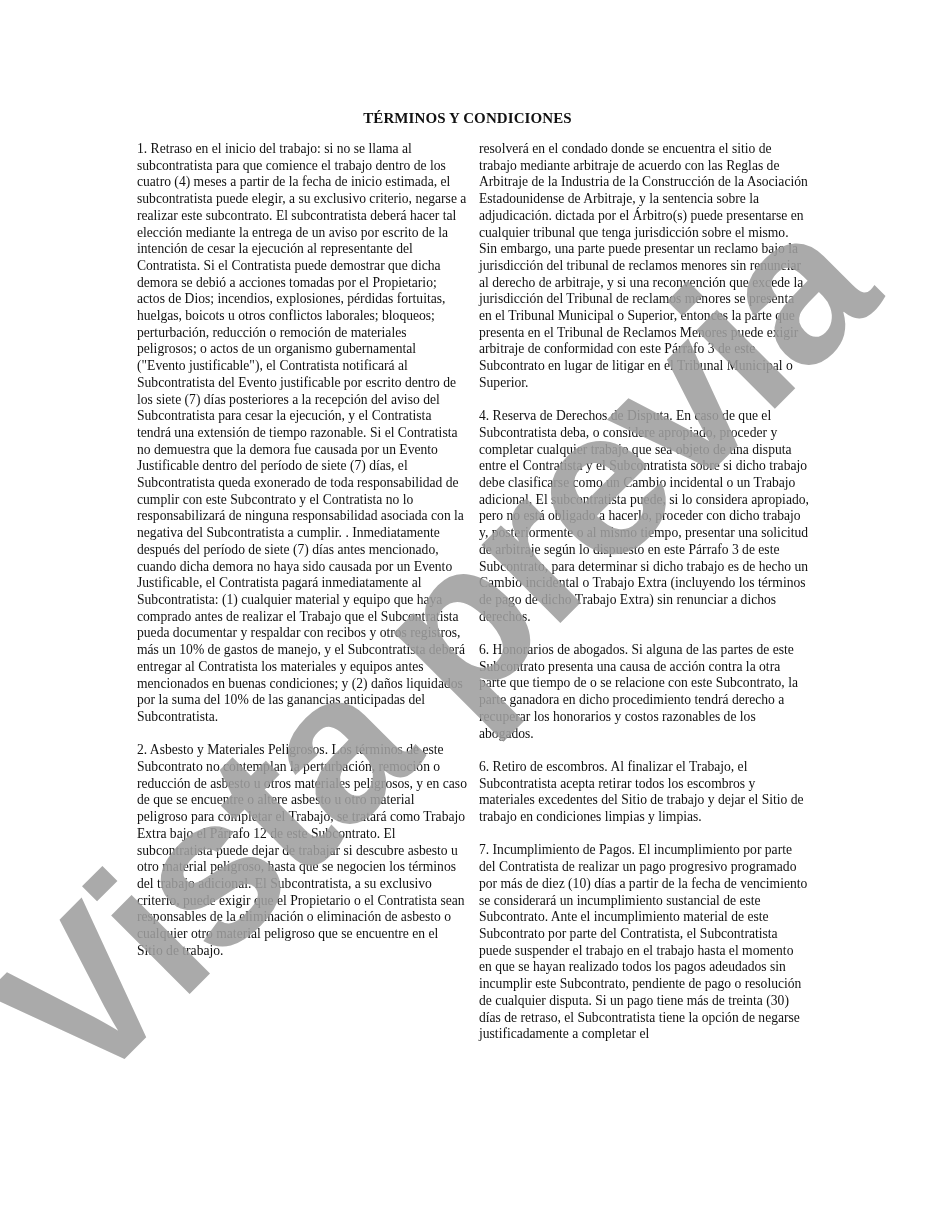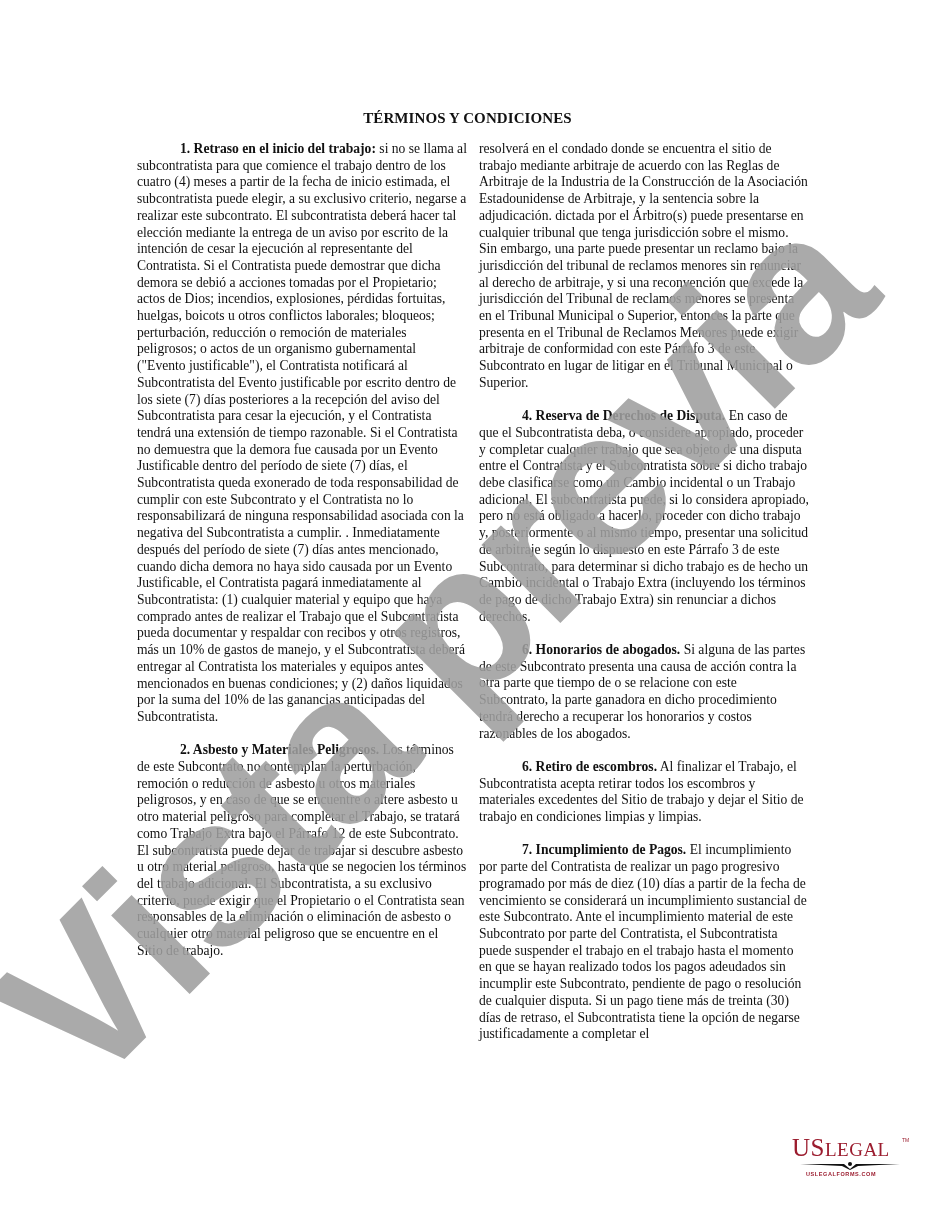--- a/index.html
+++ b/index.html
@@ -6,21 +6,21 @@
   body { width: 935px; height: 1210px; position: relative; overflow: hidden;
          font-family: "Liberation Serif", "DejaVu Serif", serif; color: #111; }
   .page { position: absolute; left: 0; top: 0; width: 833px; height: 1210px; border-radius: 31px; }
   .title { position: absolute; top: 110px; left: 0; width: 935px; text-align: center;
            font-weight: bold; font-size: 15px; letter-spacing: 0.1px; }
   .col { position: absolute; top: 141px; width: 330px; font-size: 13.6px; line-height: 16.7px; }
   .col.left { left: 137px; }
   .col.right { left: 479px; }
   .col p { margin: 0 0 16.7px 0; }
   .col p.cont { margin-top: 0; }
-  .col b { font-weight: bold; margin-left: 43px; }
+  .col b { font-weight: normal; }
   .watermark { position: absolute; left: 0; top: 0; width: 935px; height: 1210px; pointer-events: none; }
   .logo { position: absolute; left: 790px; top: 1135px; width: 120px; height: 40px; }
   .logo-main { position: absolute; left: 2px; top: 0; font-family: "Liberation Serif", serif;
                font-size: 25px; color: #9b1c2e; letter-spacing: 0.5px; line-height: 26px; }
   .logo-main .small { font-size: 19px; }
   .logo-tm { position: absolute; left: 112px; top: 2px; font-size: 5px; color: #9b1c2e;
              font-family: "Liberation Sans", sans-serif; }
   .logo-wing { position: absolute; left: 10px; top: 27px; width: 100px; height: 8px; }
   .logo-url { position: absolute; left: 16px; top: 36px; font-size: 5.5px; color: #9b1c2e;
               font-family: "Liberation Sans", sans-serif; letter-spacing: 0.6px; font-weight: bold; }
@@ -44,23 +44,14 @@
     <p><b>6. Retiro de escombros.</b><span> Al finalizar el Trabajo, el Subcontratista acepta retirar todos los escombros y materiales excedentes del Sitio de trabajo y dejar el Sitio de trabajo en condiciones limpias y limpias.</span></p>
     <p><b>7. Incumplimiento de Pagos.</b><span> El incumplimiento por parte del Contratista de realizar un pago progresivo programado por más de diez (10) días a partir de la fecha de vencimiento se considerará un incumplimiento sustancial de este Subcontrato. Ante el incumplimiento material de este Subcontrato por parte del Contratista, el Subcontratista puede suspender el trabajo en el trabajo hasta el momento en que se hayan realizado todos los pagos adeudados sin incumplir este Subcontrato, pendiente de pago o resolución de cualquier disputa. Si un pago tiene más de treinta (30) días de retraso, el Subcontratista tiene la opción de negarse justificadamente a completar el</span></p>
   </div>
 
   <svg class="watermark" viewBox="0 0 935 1210" xmlns="http://www.w3.org/2000/svg">
     <g transform="translate(445,660) rotate(-45)">
       <text x="0" y="0" text-anchor="middle" dominant-baseline="middle" font-family="Liberation Sans, DejaVu Sans, sans-serif" font-weight="bold" font-size="210" fill="#9e9e9e" fill-opacity="0.88" letter-spacing="-4">Vista previa</text>
     </g>
   </svg>
 
-  <div class="logo">
-    <div class="logo-main"><span>US</span><span class="small">LEGAL</span></div>
-    <div class="logo-tm">TM</div>
-    <svg class="logo-wing" viewBox="0 0 100 8" xmlns="http://www.w3.org/2000/svg">
-      <path d="M0 2 L44 2 L50 7 L56 2 L100 2 L58 4 L50 8 L42 4 Z" fill="#111"></path>
-      <circle cx="50" cy="2" r="2" fill="#111"></circle>
-    </svg>
-    <div class="logo-url">USLEGALFORMS.COM</div>
-  </div>
 
 </div>
 
 </body></html>

